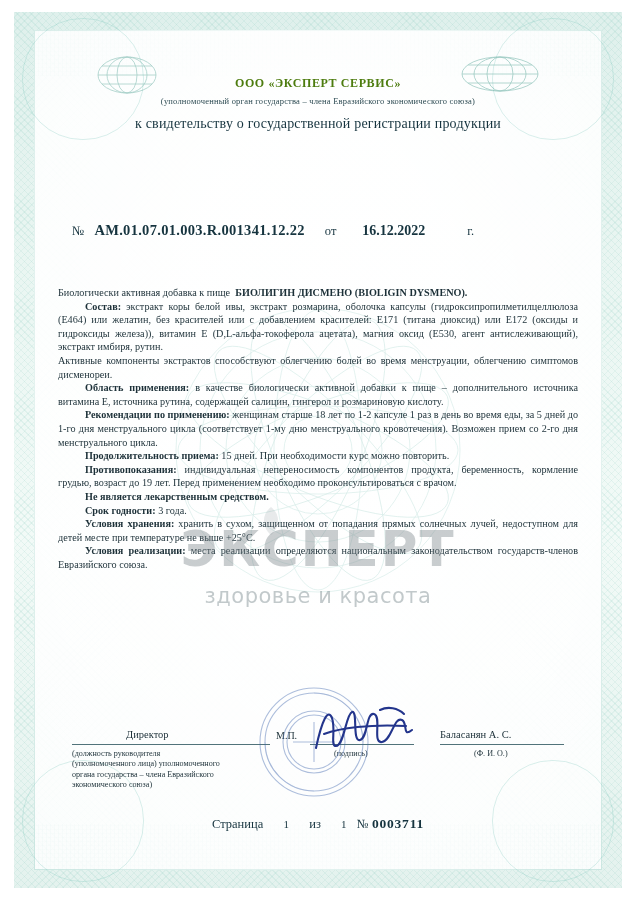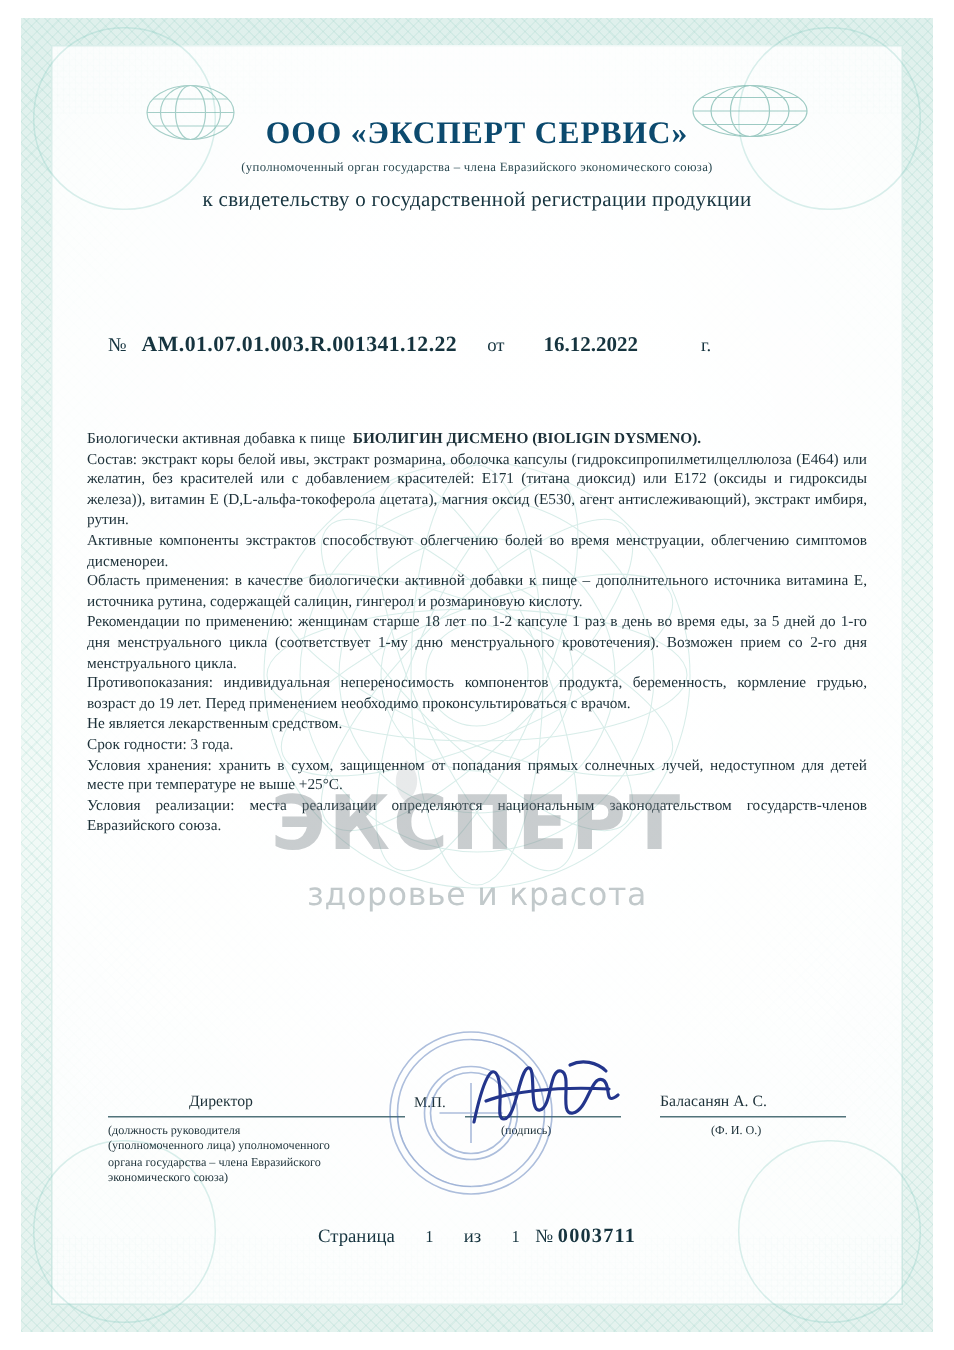--- a/index.html
+++ b/index.html
@@ -82,24 +82,24 @@
   }
   .eaeu-title {
     font-size: 16.5px;
     letter-spacing: 1.6px;
     font-weight: bold;
     color: #16343f;
     font-family: "Liberation Serif", serif;
   }
   .org-title {
     margin-top: 14px;
-    font-size: 21px;
+    font-size: 12px;
     font-weight: bold;
     letter-spacing: .6px;
-    color: #0c4a6e;
+    color: #4d7c0f;
   }
   .org-sub {
     margin-top: 5px;
     font-size: 8.5px;
     color: #2c4a52;
     letter-spacing: .2px;
   }
   .doc-title {
     margin-top: 22px;
     font-size: 17px;
@@ -144,21 +144,21 @@
     left: 58px;
     right: 58px;
     top: 286px;
     font-size: 10.2px;
     line-height: 13.6px;
     color: #1c3038;
     text-align: justify;
     font-family: "Liberation Serif", serif;
   }
   .body-block p { margin: 0 0 0 0; }
-  .body-block .lead { font-weight: normal; }
+  .body-block .lead { font-weight: bold; margin-left: 27px; }
   .para { margin-bottom: 1px; }
 
   
   .wm {
     position: absolute;
     left: 0; right: 0;
     top: 520px;
     text-align: center;
     pointer-events: none;
   }
@@ -308,20 +308,21 @@
   <div class="body-block">
     <p class="para">
       <span>Биологически активная добавка к пище</span>
       <span style="font-weight:bold">&nbsp;</span><span style="font-weight:bold">БИОЛИГИН ДИСМЕНО (BIOLIGIN DYSMENO).</span>
     </p>
     <div id="sections">
         <p class="para"><span class="lead">Состав:</span><span> экстракт коры белой ивы, экстракт розмарина, оболочка капсулы (гидроксипропилметилцеллюлоза (Е464) или желатин, без красителей или с добавлением красителей: Е171 (титана диоксид) или Е172 (оксиды и гидроксиды железа)), витамин Е (D,L-альфа-токоферола ацетата), магния оксид (Е530, агент антислеживающий), экстракт имбиря, рутин.</span></p>
         <p class="para"><span>Активные компоненты экстрактов способствуют облегчению болей во время менструации, облегчению симптомов дисменореи.</span></p>
         <p class="para"><span class="lead">Область применения:</span><span> в качестве биологически активной добавки к пище – дополнительного источника витамина Е, источника рутина, содержащей салицин, гингерол и розмариновую кислоту.</span></p>
         <p class="para"><span class="lead">Рекомендации по применению:</span><span> женщинам старше 18 лет по 1-2 капсуле 1 раз в день во время еды, за 5 дней до 1-го дня менструального цикла (соответствует 1-му дню менструального кровотечения). Возможен прием со 2-го дня менструального цикла.</span></p>
+        <p class="para"><span class="lead">Продолжительность приема:</span><span> 15 дней. При необходимости курс можно повторить.</span></p>
         <p class="para"><span class="lead">Противопоказания:</span><span> индивидуальная непереносимость компонентов продукта, беременность, кормление грудью, возраст до 19 лет. Перед применением необходимо проконсультироваться с врачом.</span></p>
         <p class="para"><span class="lead">Не является лекарственным средством.</span></p>
         <p class="para"><span class="lead">Срок годности:</span><span> 3 года.</span></p>
         <p class="para"><span class="lead">Условия хранения:</span><span> хранить в сухом, защищенном от попадания прямых солнечных лучей, недоступном для детей месте при температуре не выше +25°С.</span></p>
         <p class="para"><span class="lead">Условия реализации:</span><span> места реализации определяются национальным законодательством государств-членов Евразийского союза.</span></p>
       </div>
   </div>
 
   <div class="wm">
     <svg class="wm-leaf" viewBox="0 0 26 30">

